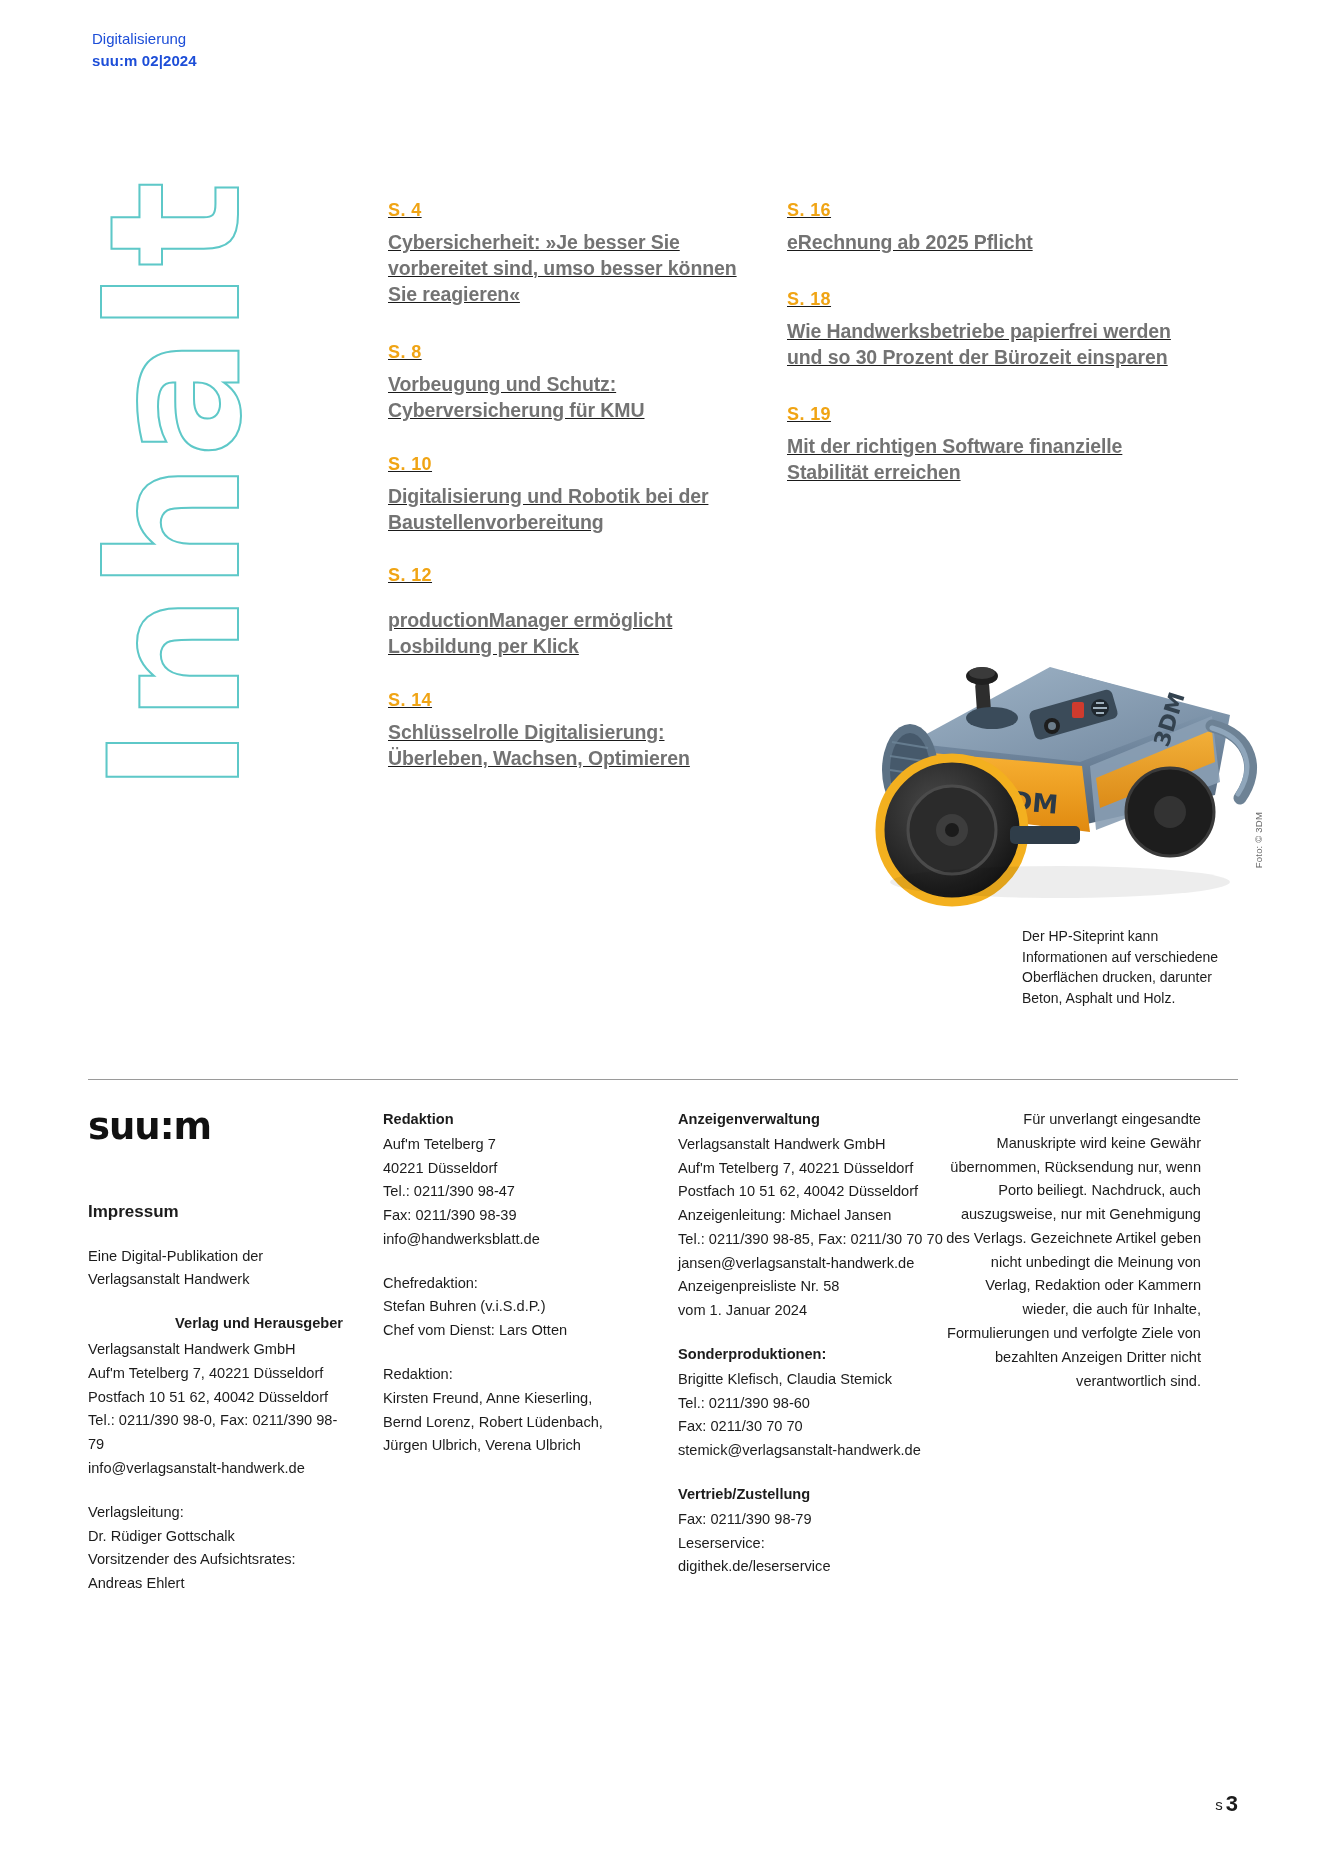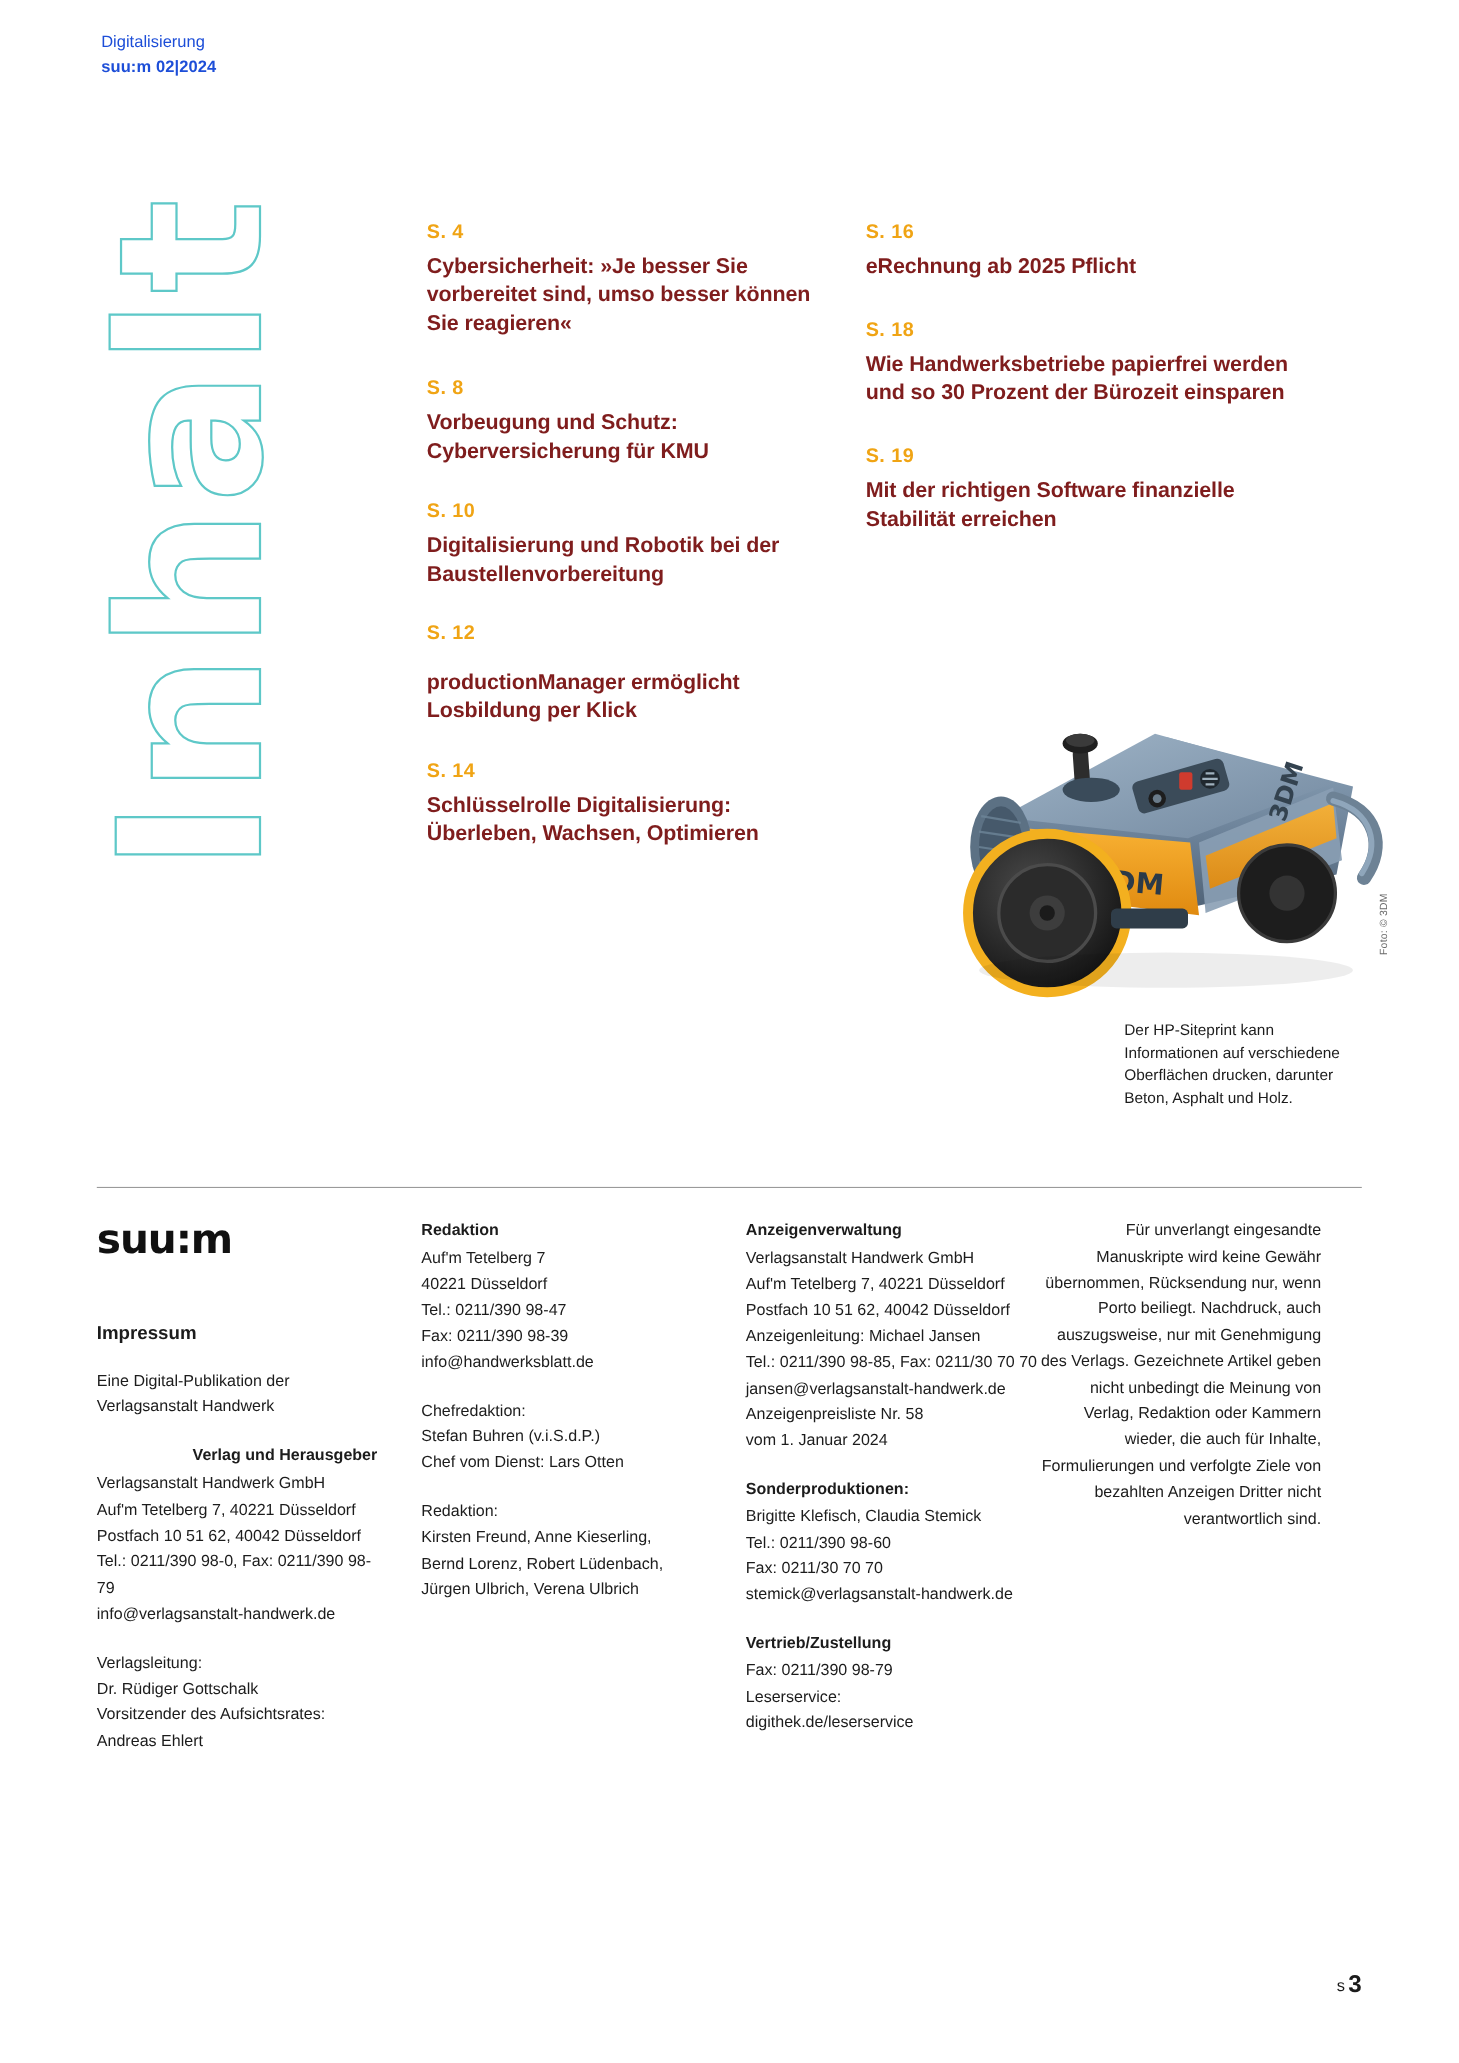--- a/index.html
+++ b/index.html
@@ -49,37 +49,38 @@
     letter-spacing: 4px;
     color: transparent;
     -webkit-text-stroke: 2px #5ec8c8;
     text-shadow: none;
   }
 
   
   .toc-col {
     position: absolute;
     top: 200px;
+    text-decoration: underline;
   }
   .toc-col.left  { left: 388px; width: 378px; }
   .toc-col.right { left: 787px; width: 400px; }
 
   .toc-entry { margin-bottom: 30px; }
   .toc-page {
     font-size: 18px;
     font-weight: 700;
     color: #f0a414;
     letter-spacing: 0.4px;
     margin-bottom: 9px;
   }
   .toc-title {
     font-size: 19.5px;
     font-weight: 700;
     line-height: 1.33;
-    color: #7f1d1d;
+    color: #737373;
     letter-spacing: -0.1px;
   }
   .toc-col.left .toc-entry.e1 { margin-bottom: 34px; }
   .toc-col.left .toc-entry.e4 .toc-page { margin-bottom: 22px; }
   .toc-col.right .toc-entry { margin-bottom: 33px; }
 
   
   .photo-wrap {
     position: absolute;
     left: 760px;

